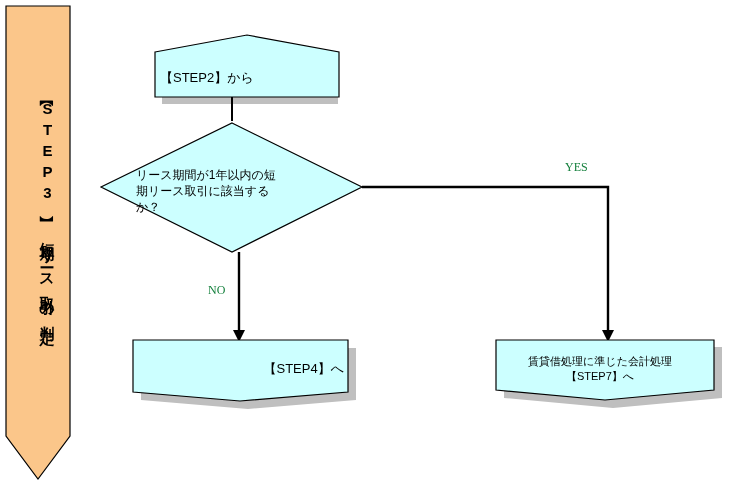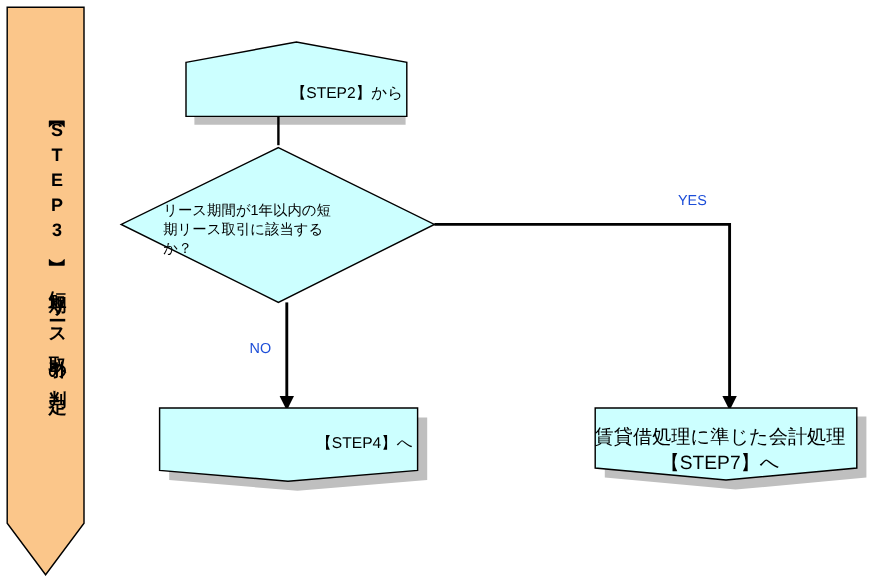--- a/index.html
+++ b/index.html
@@ -47,21 +47,21 @@
     font-size: 15px;
     font-weight: bold;
     letter-spacing: 4px;
     color: #000000;
     white-space: pre;
   }
   #top-node-label {
     left: 160px;
     top: 70px;
     width: 176px;
-    text-align: right;
+    text-align: left;
     font-size: 13px;
   }
   #decision-label {
     left: 136px;
     top: 168px;
     width: 168px;
     text-align: left;
     font-size: 12px;
     line-height: 1.33;
   }
@@ -70,29 +70,30 @@
     top: 361px;
     width: 208px;
     text-align: right;
     font-size: 13px;
   }
   #step7-node-label {
     left: 492px;
     top: 354px;
     width: 216px;
     text-align: center;
-    font-size: 16px;
+    font-size: 11px;
     line-height: 1.35;
   }
   .branch-label {
     position: absolute;
-    color: #1d4ed8;
+    color: #15803d;
     font-size: 12px;
     font-weight: normal;
     white-space: pre;
+    font-family: Liberation Serif, serif;
   }
   #yes-label { left: 565px; top: 160px; }
   #no-label  { left: 208px; top: 283px; }
 </style>
 </head>
 <body>
 
 <div id="canvas">
 
   <svg class="svg-layer" viewBox="0 0 737 490" xmlns="http://www.w3.org/2000/svg">

